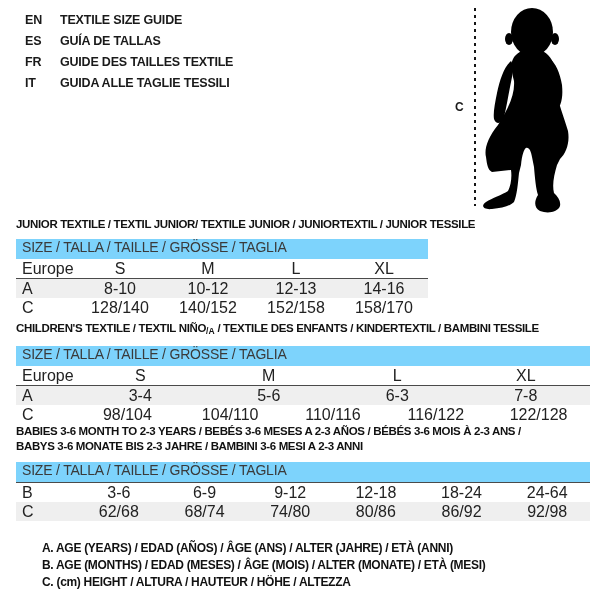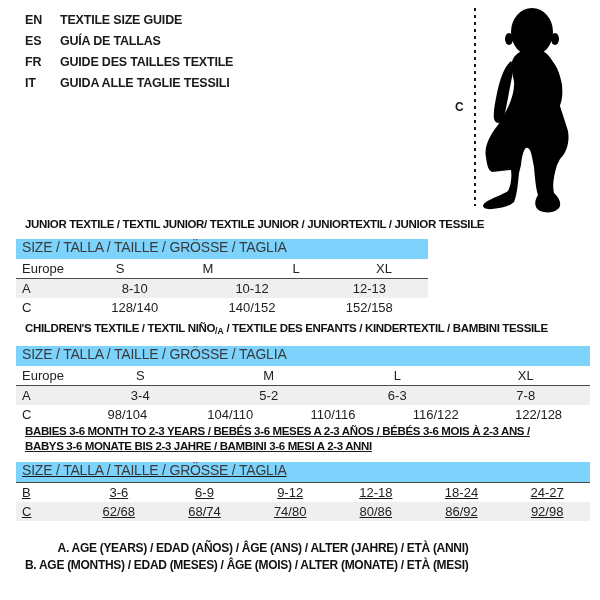--- a/index.html
+++ b/index.html
@@ -23,44 +23,44 @@
   }
   .c-label {
     position:absolute; left:455px; top:100px;
     font-weight:bold; font-size:12px;
   }
   .silhouette { position:absolute; left:478px; top:5px; }
 
   
   .section { position:absolute; left:16px; }
   .sec-title {
-    margin-left:9px; font-weight:bold; font-size:11.5px; letter-spacing:-0.35px;
+    font-weight:bold; font-size:11.5px; letter-spacing:-0.35px;
     line-height:13px; white-space:nowrap; color:#111;
   }
   .sec-title.two-line { line-height:15px; }
   .sec-title-gap { height:8px; }
   .size-bar {
     height:20px; line-height:17px; background:#7dd3fc; padding-left:6px;
     font-size:14px; letter-spacing:-0.2px; color:#3a3a3a;
   }
   .size-bar.dark-under { border-bottom:1px solid #4a4a4a; }
-  .trow { display:flex; height:19px; line-height:19px; font-size:13px; color:#222;justify-content:flex-end; }
+  .trow { display:flex; height:19px; line-height:19px; font-size:16px; color:#222; }
   .trow.cols { border-bottom:1px solid #4a4a4a; }
   .trow.shaded { background:#efefef; }
   .cell { flex:1 1 0; text-align:center; white-space:nowrap; }
   .cell.rlabel { flex:0 0 54px; text-align:left; padding-left:6px; }
 
   #junior   { top:218px; width:412px; }
   #children { top:322px; width:574px; }
-  #babies   { top:424px; width:574px;text-decoration:underline; }
+  #babies   { top:424px; width:574px; }
 
   .title-sub { font-size:8.5px; vertical-align:-2px; letter-spacing:0; }
 
   
-  .notes { position:absolute; left:25px; top:540px;text-align:right; }
+  .notes { position:absolute; left:42px; top:540px; }
   .note-line {
     font-weight:bold; font-size:12px; letter-spacing:-0.3px;
     line-height:17px; white-space:nowrap; color:#111;
   }
 </style>
 </head>
 <body>
 
 <div class="screen">
 
@@ -141,46 +141,48 @@
         <div class="cell">S</div>
         <div class="cell">M</div>
         <div class="cell">L</div>
         <div class="cell">XL</div>
       </div>
       <div class="trow shaded">
         <div class="cell rlabel">A</div>
         <div class="cell">8-10</div>
         <div class="cell">10-12</div>
         <div class="cell">12-13</div>
+        <div class="cell">14-16</div>
       </div>
       <div class="trow">
         <div class="cell rlabel">C</div>
         <div class="cell">128/140</div>
         <div class="cell">140/152</div>
         <div class="cell">152/158</div>
+        <div class="cell">158/170</div>
       </div>
     </div>
   </div>
 
   <div class="section" id="children">
     <div class="sec-title"><span>CHILDREN'S TEXTILE / TEXTIL NIÑO</span><span class="title-sub">/A</span><span> / TEXTILE DES ENFANTS / KINDERTEXTIL / BAMBINI TESSILE</span></div>
     <div class="sec-title-gap"></div>
     <div>
       <div class="size-bar">SIZE / TALLA / TAILLE / GRÖSSE / TAGLIA</div>
       <div class="trow cols">
         <div class="cell rlabel">Europe</div>
         <div class="cell">S</div>
         <div class="cell">M</div>
         <div class="cell">L</div>
         <div class="cell">XL</div>
       </div>
       <div class="trow shaded">
         <div class="cell rlabel">A</div>
         <div class="cell">3-4</div>
-        <div class="cell">5-2</div>
+        <div class="cell">5-6</div>
         <div class="cell">6-3</div>
         <div class="cell">7-8</div>
       </div>
       <div class="trow">
         <div class="cell rlabel">C</div>
         <div class="cell">98/104</div>
         <div class="cell">104/110</div>
         <div class="cell">110/116</div>
         <div class="cell">116/122</div>
         <div class="cell">122/128</div>
@@ -194,32 +196,33 @@
     <div class="sec-title-gap"></div>
     <div>
       <div class="size-bar dark-under">SIZE / TALLA / TAILLE / GRÖSSE / TAGLIA</div>
       <div class="trow">
         <div class="cell rlabel">B</div>
         <div class="cell">3-6</div>
         <div class="cell">6-9</div>
         <div class="cell">9-12</div>
         <div class="cell">12-18</div>
         <div class="cell">18-24</div>
-        <div class="cell">24-27</div>
+        <div class="cell">24-64</div>
       </div>
       <div class="trow shaded">
         <div class="cell rlabel">C</div>
         <div class="cell">62/68</div>
         <div class="cell">68/74</div>
         <div class="cell">74/80</div>
         <div class="cell">80/86</div>
         <div class="cell">86/92</div>
         <div class="cell">92/98</div>
       </div>
     </div>
   </div>
 
   <div class="notes">
     <div class="note-line">A. AGE (YEARS) / EDAD (AÑOS) / ÂGE (ANS) / ALTER (JAHRE) / ETÀ (ANNI)</div>
     <div class="note-line">B. AGE (MONTHS) / EDAD (MESES) / ÂGE (MOIS) / ALTER (MONATE) / ETÀ (MESI)</div>
+    <div class="note-line">C. (cm) HEIGHT / ALTURA / HAUTEUR / HÖHE / ALTEZZA</div>
   </div>
 
 </div>
 
 </body></html>

